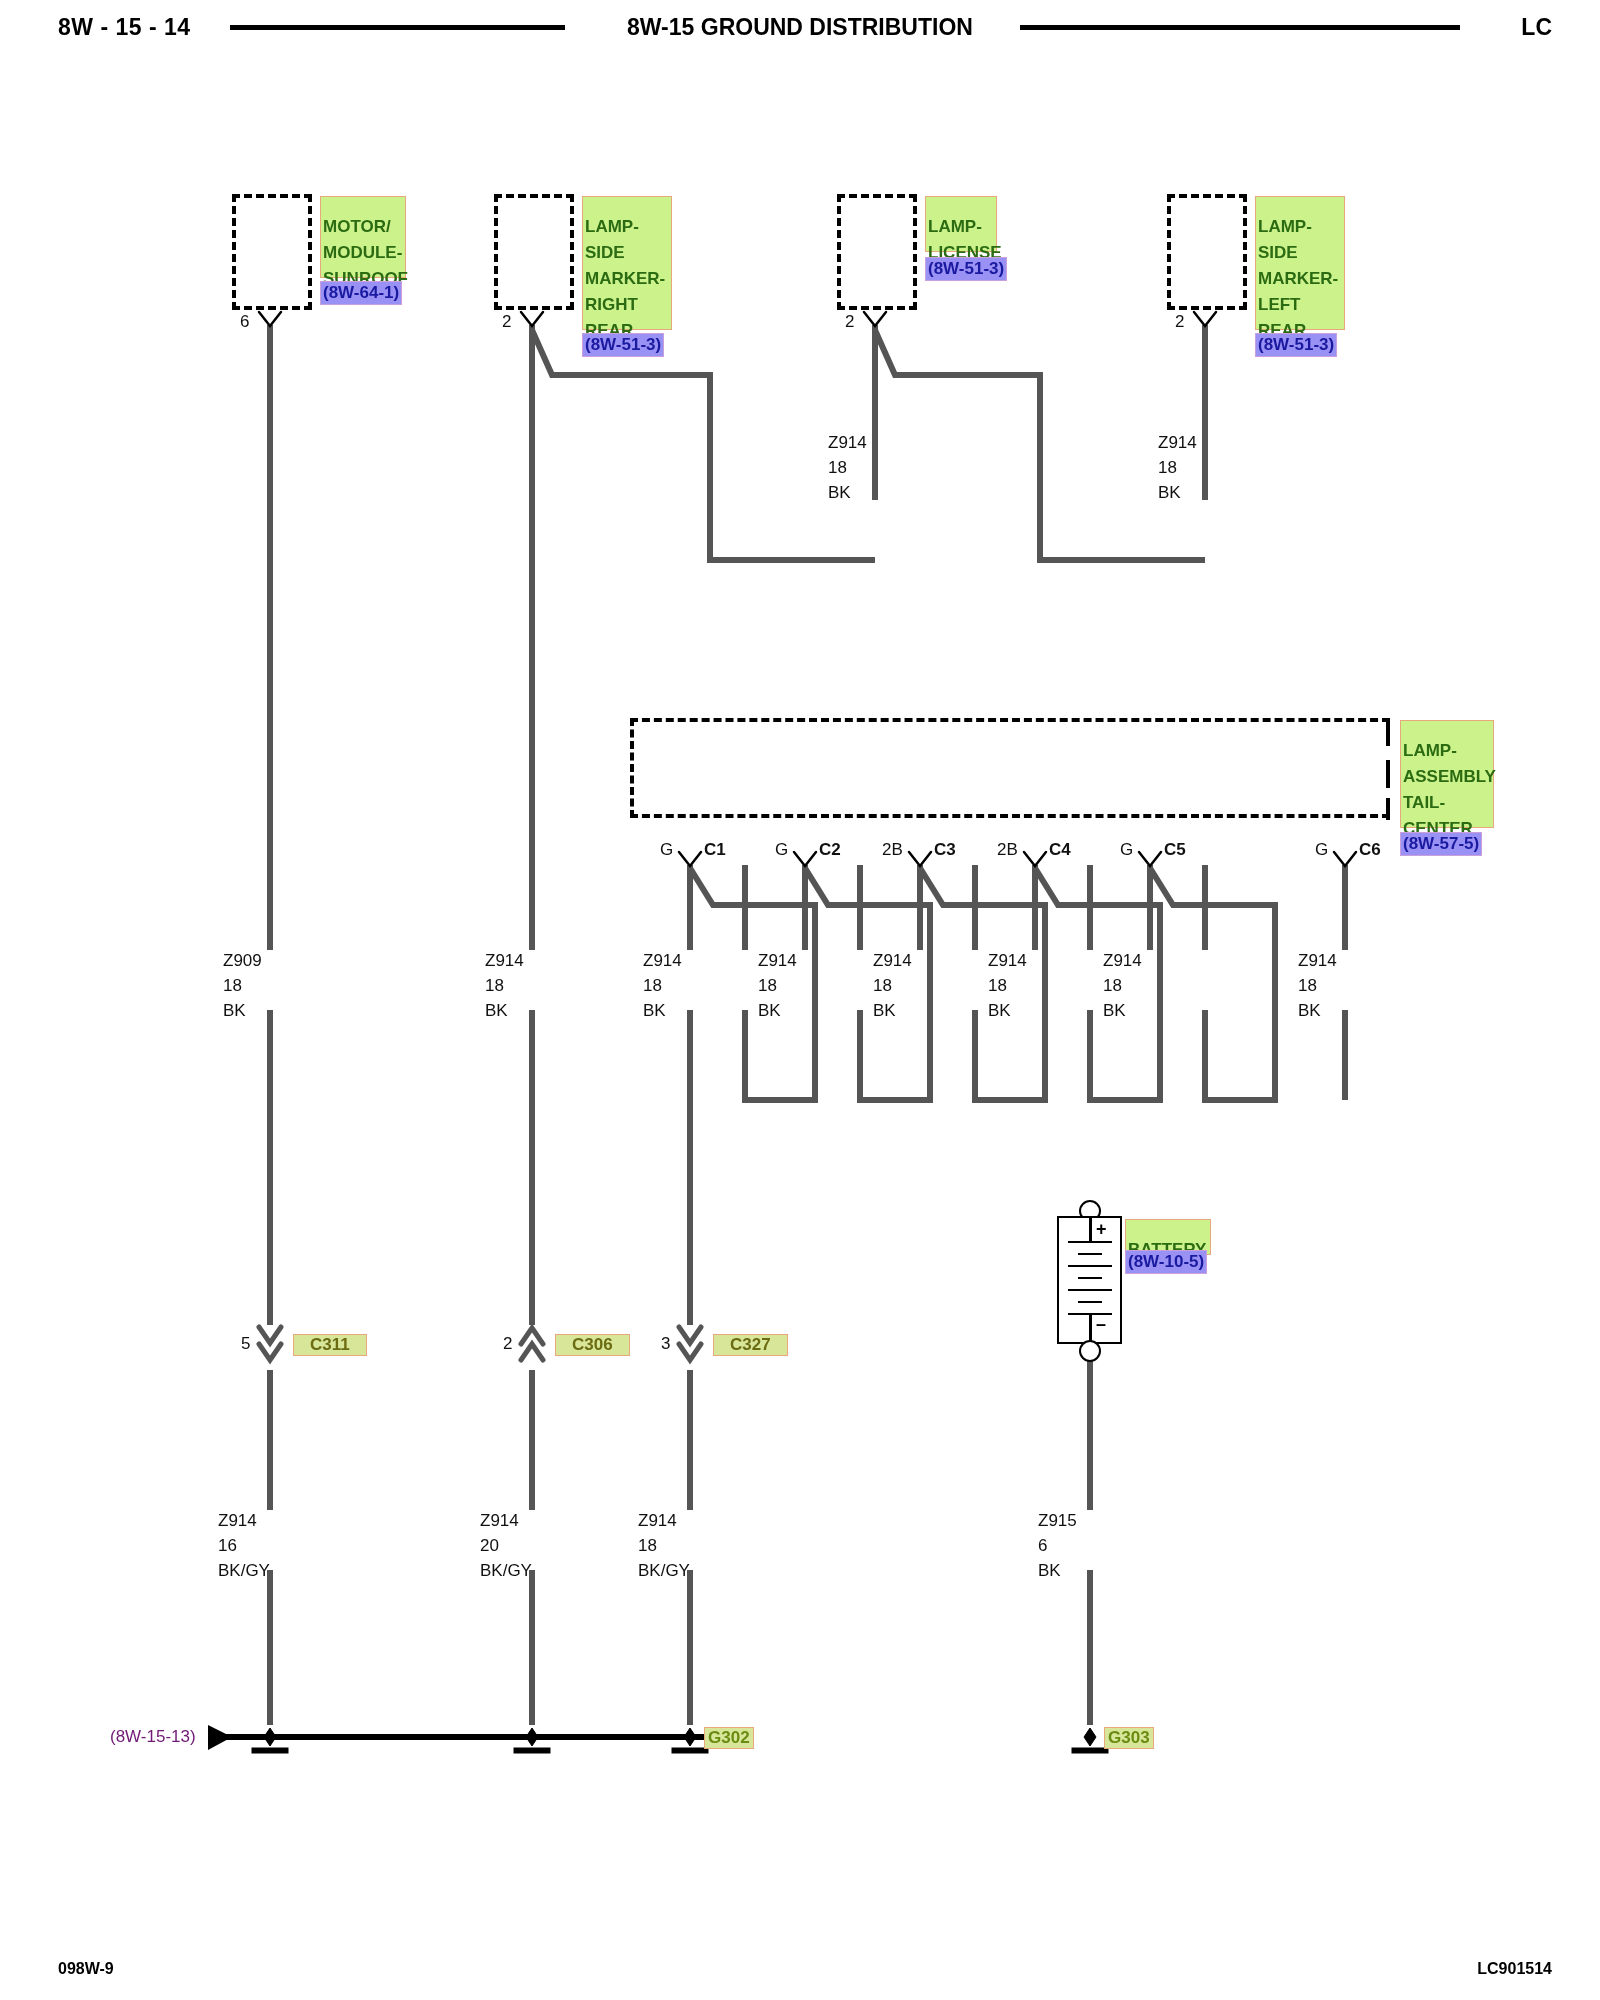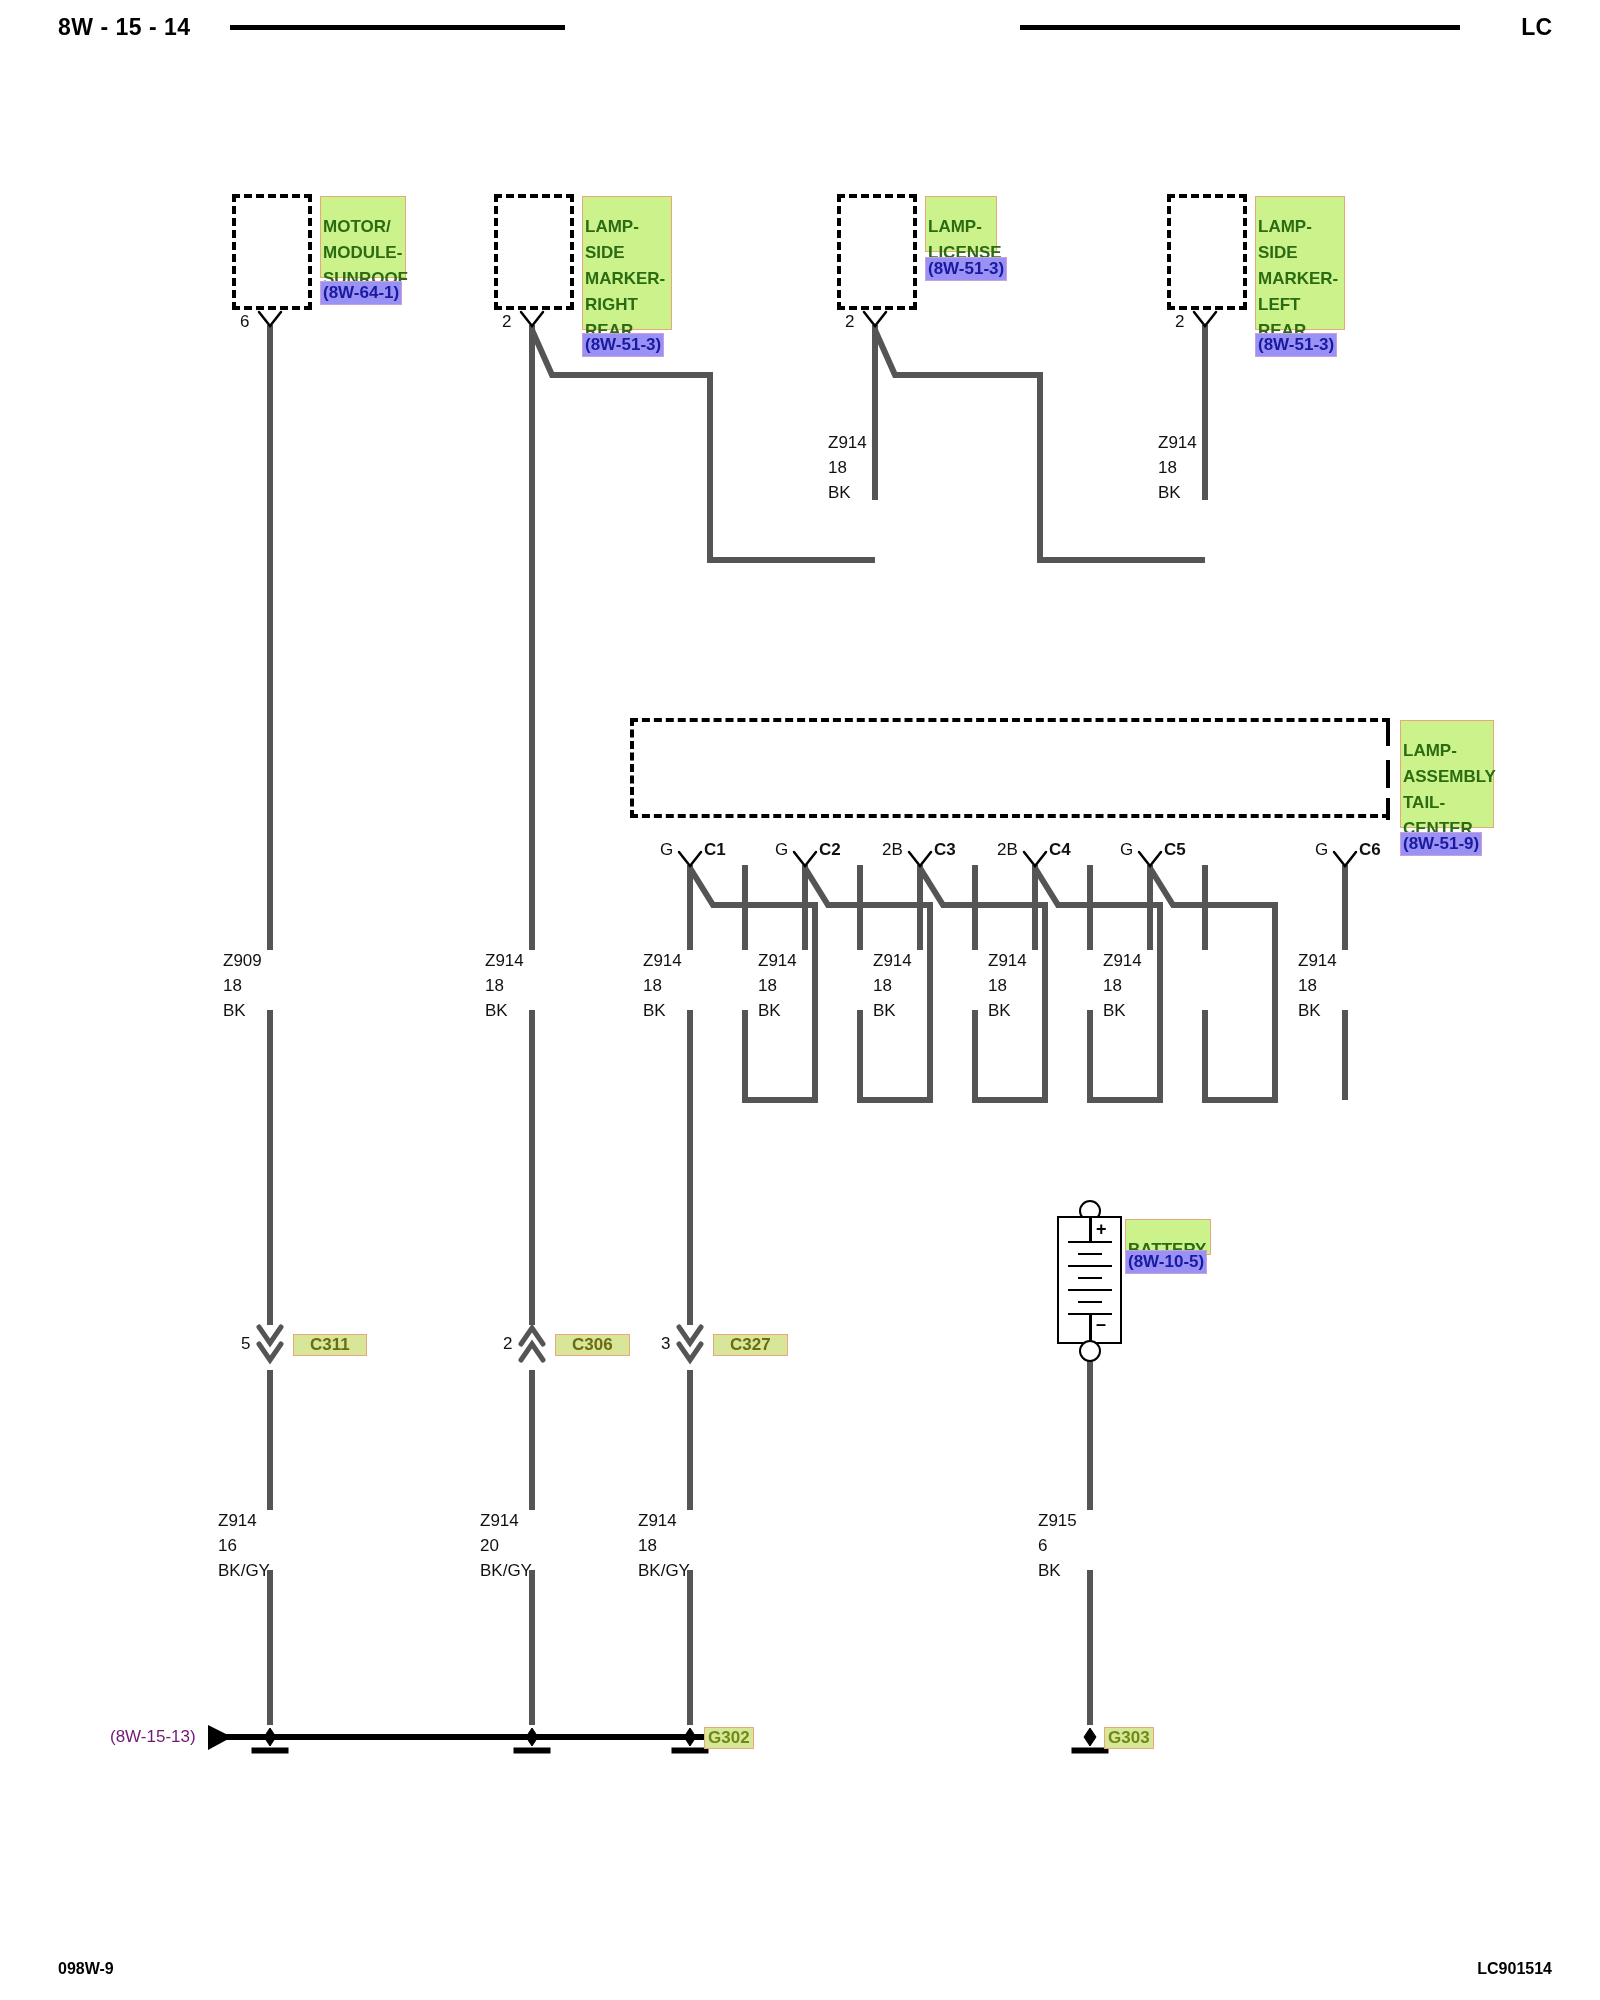--- a/index.html
+++ b/index.html
@@ -56,20 +56,21 @@
   .batt-sign{position:absolute;font-size:18px;font-weight:bold;color:#000;}
 </style>
 </head>
 <body>
 
 <div id="sheet">
 
   <div class="hdr">
     <div class="hdr-left">8W - 15 - 14</div>
     <div class="hdr-rule l"></div>
+    <div class="hdr-title">8W-15 GROUND DISTRIBUTION</div>
     <div class="hdr-rule r"></div>
     <div class="hdr-right">LC</div>
   </div>
 
   <svg class="wires" viewBox="0 0 1600 2000">
     <g stroke="#555555" stroke-width="6" fill="none" stroke-linecap="butt" stroke-linejoin="miter">
 
       <path d="M 270 325 L 270 950"></path>
       <path d="M 270 1010 L 270 1325"></path>
       <path d="M 270 1370 L 270 1510"></path>
@@ -220,21 +221,21 @@
   <div class="brkseg" style="left:1386px;top:718px;height:28px;"></div>
   <div class="brkseg" style="left:1386px;top:760px;height:28px;"></div>
   <div class="brkseg" style="left:1386px;top:798px;height:22px;"></div>
 
   <div class="lbl-green" style="left:1400px;top:720px;width:94px;height:108px;">
     <div>LAMP-</div>
     <div>ASSEMBLY</div>
     <div>TAIL-</div>
     <div>CENTER</div>
   </div>
-  <div class="lbl-blue" style="left:1400px;top:832px;">(8W-51-9)</div>
+  <div class="lbl-blue" style="left:1400px;top:832px;">(8W-57-5)</div>
 
   <div class="pin" style="left:660px;top:840px;">G</div>
   <div class="pinb" style="left:704px;top:840px;">C1</div>
   <div class="pin" style="left:775px;top:840px;">G</div>
   <div class="pinb" style="left:819px;top:840px;">C2</div>
   <div class="pin" style="left:882px;top:840px;">2B</div>
   <div class="pinb" style="left:934px;top:840px;">C3</div>
   <div class="pin" style="left:997px;top:840px;">2B</div>
   <div class="pinb" style="left:1049px;top:840px;">C4</div>
   <div class="pin" style="left:1120px;top:840px;">G</div>

